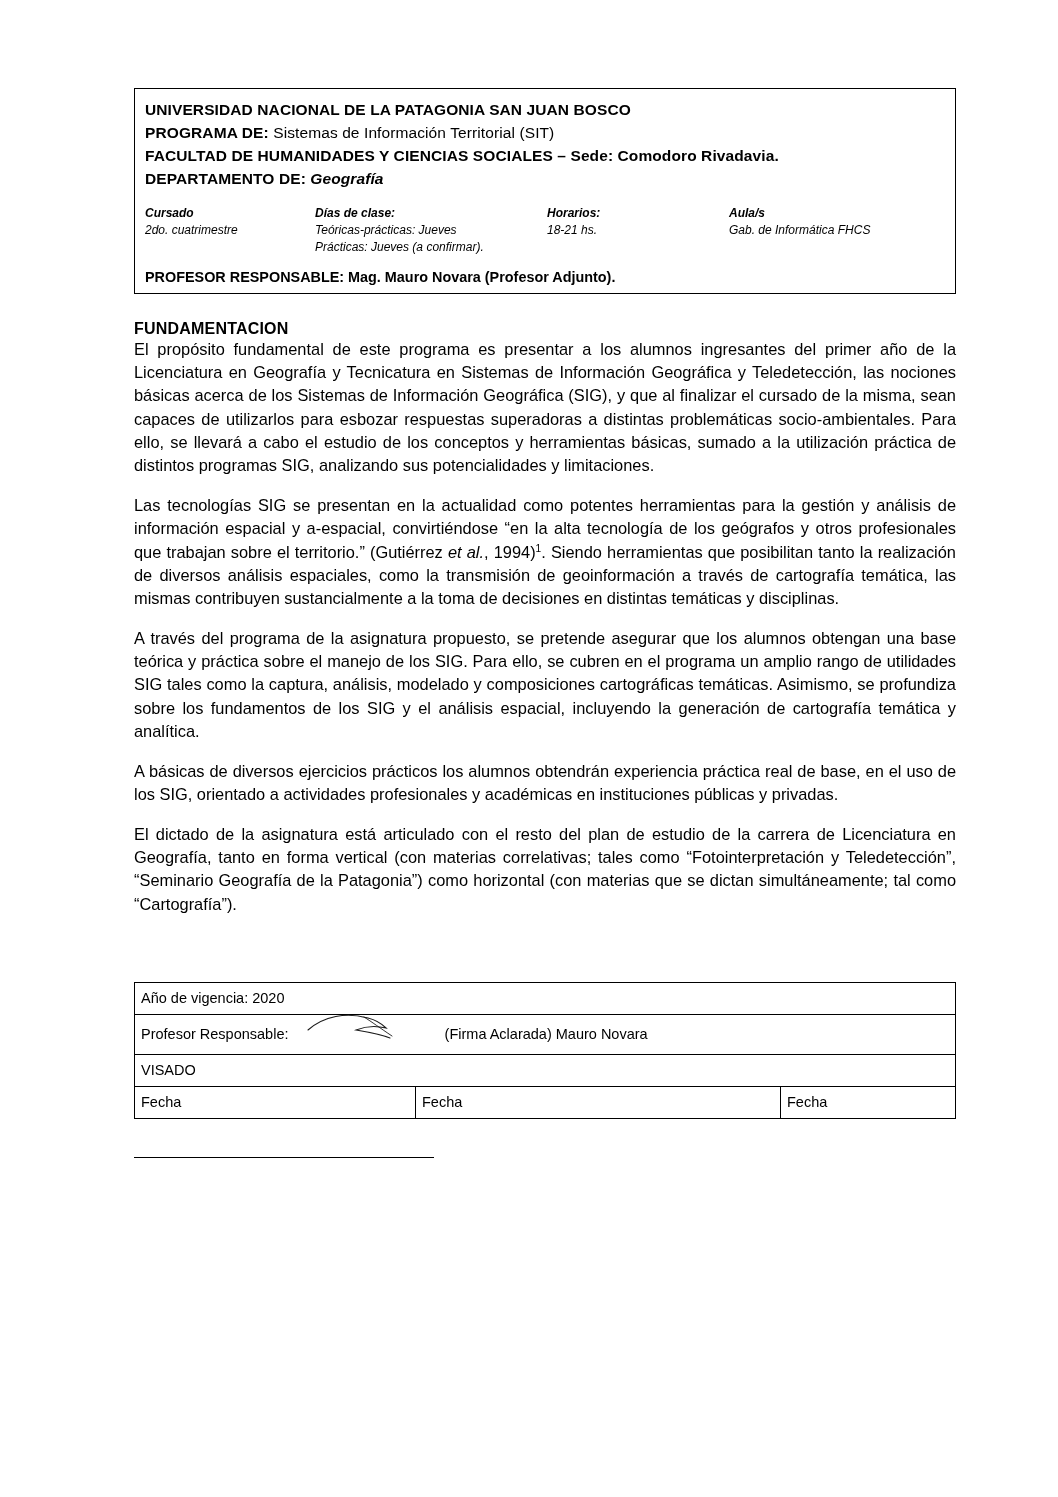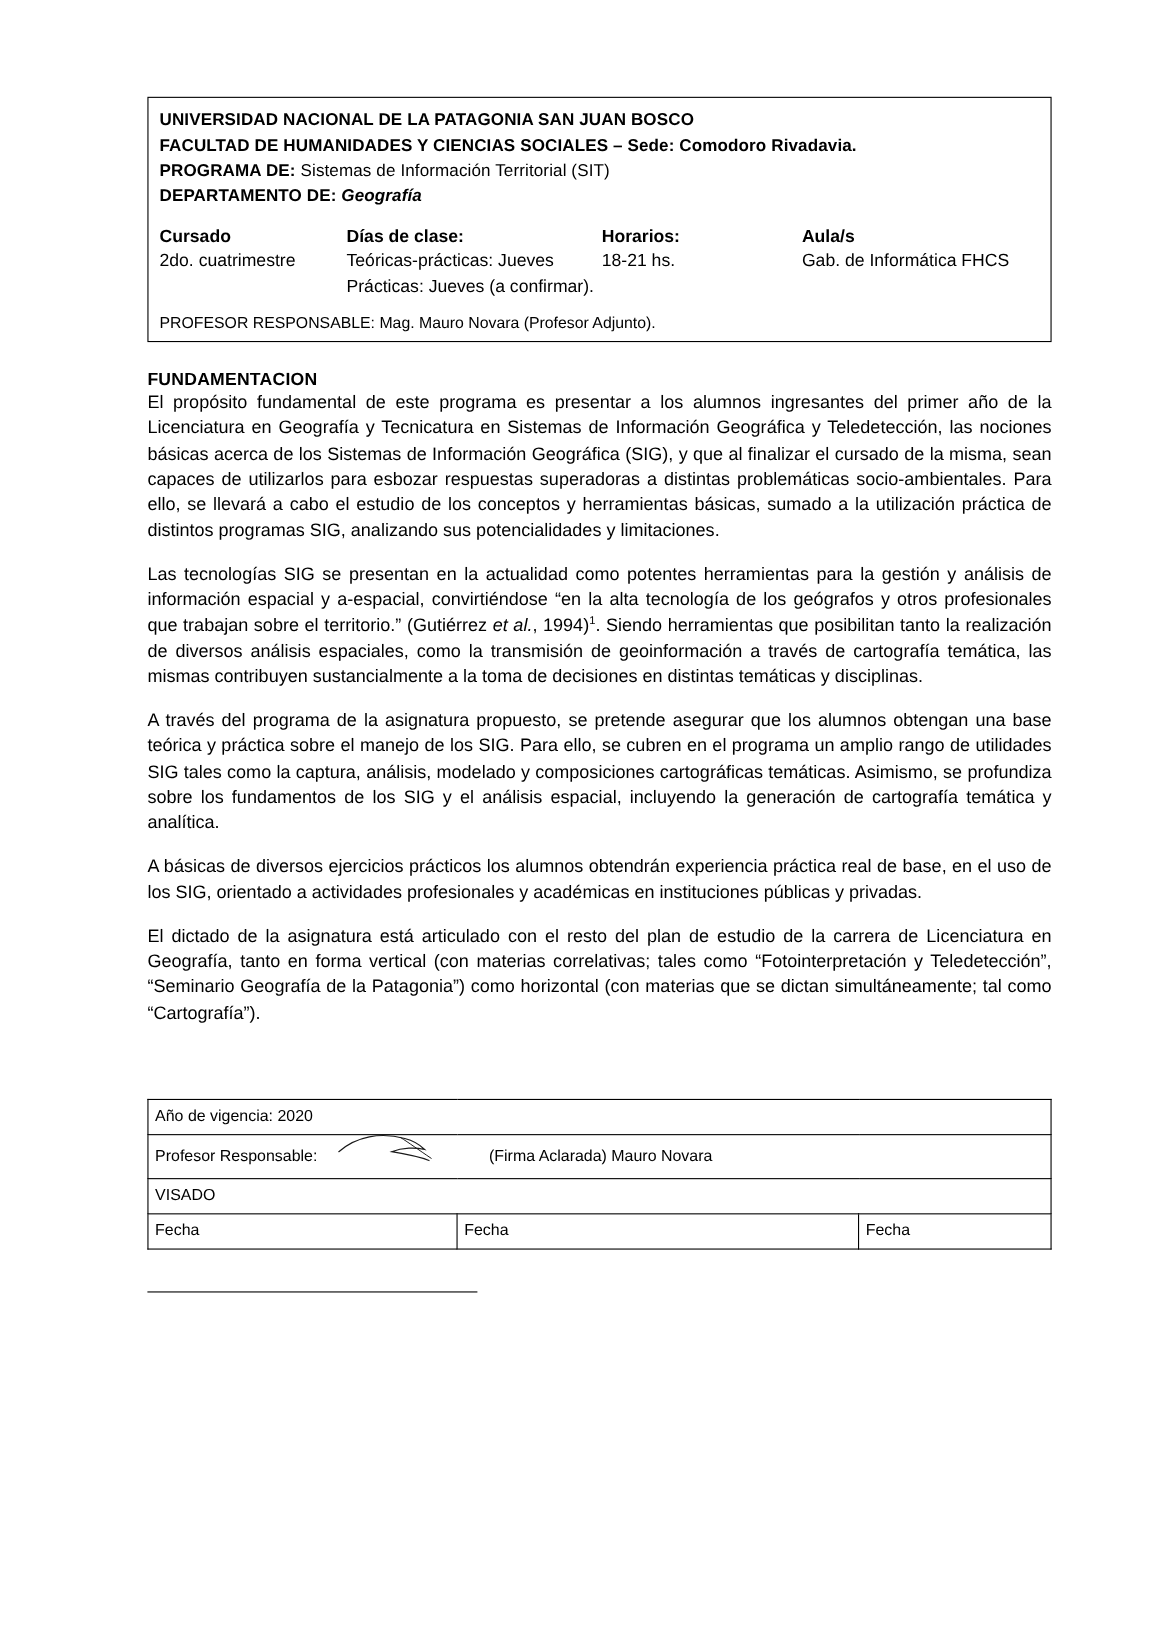--- a/index.html
+++ b/index.html
@@ -47,37 +47,38 @@
   }
   .hdr-line .italic {
     font-style: italic;
     font-weight: bold;
   }
   .hdr-gap { height: 14px; }
 
   .cursado-table {
     width: 100%;
     border-collapse: collapse;
-    font-size: 16px;
+    font-size: 12px;
     line-height: 1.42;
+    font-style: italic;
   }
   .cursado-table td {
     vertical-align: top;
     padding: 0;
   }
   .cursado-table .c1 { width: 170px; }
   .cursado-table .c2 { width: 232px; }
   .cursado-table .c3 { width: 182px; }
   .cursado-table .c4 { width: auto; }
   .cursado-table .lbl { font-weight: bold; }
 
   .prof-resp {
     margin-top: 13px;
     font-size: 14.4px;
-    font-weight: normal;
+    font-weight: bold;
   }
 
   
   .section-title {
     margin-top: 26px;
     font-size: 16px;
     font-weight: bold;
     letter-spacing: 0.2px;
   }
   .para {
@@ -142,25 +143,25 @@
   }
 </style>
 </head>
 <body>
 
 <div class="page">
   <div class="content">
 
     <div class="header-box">
       <div class="hdr-line">UNIVERSIDAD NACIONAL DE LA PATAGONIA SAN JUAN BOSCO</div>
-      <div class="hdr-line">FACULTAD DE HUMANIDADES Y CIENCIAS SOCIALES – Sede: Comodoro Rivadavia.</div>
       <div class="hdr-line">
         <span>PROGRAMA DE:</span>
         <span class="normal">Sistemas de Información Territorial (SIT)</span>
       </div>
+      <div class="hdr-line">FACULTAD DE HUMANIDADES Y CIENCIAS SOCIALES – Sede: Comodoro Rivadavia.</div>
       <div class="hdr-line">
         <span>DEPARTAMENTO DE:</span>
         <span class="italic">Geografía</span>
       </div>
 
       <div class="hdr-gap"></div>
 
       <table class="cursado-table">
         <tbody>
             <tr>

